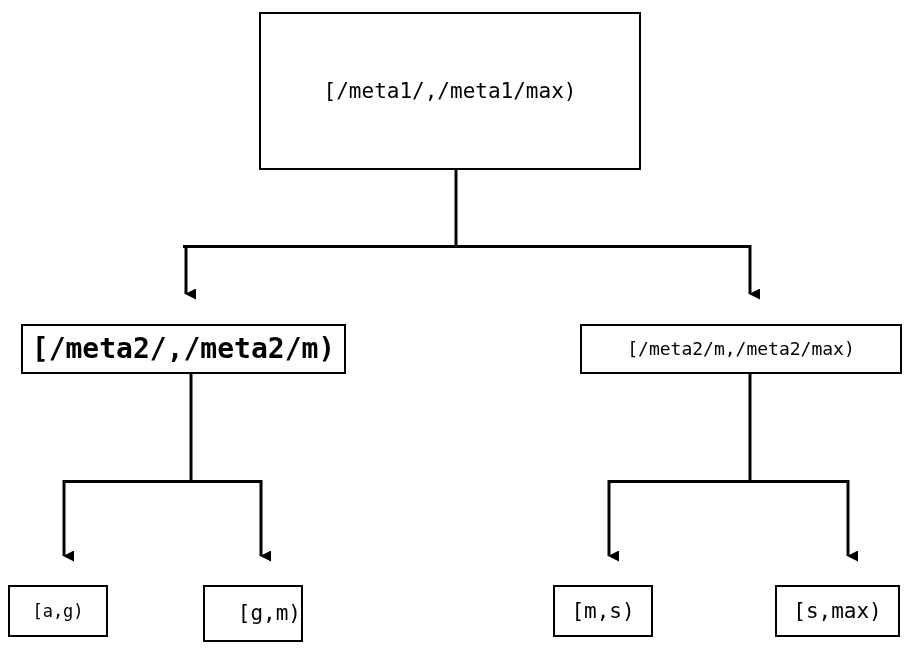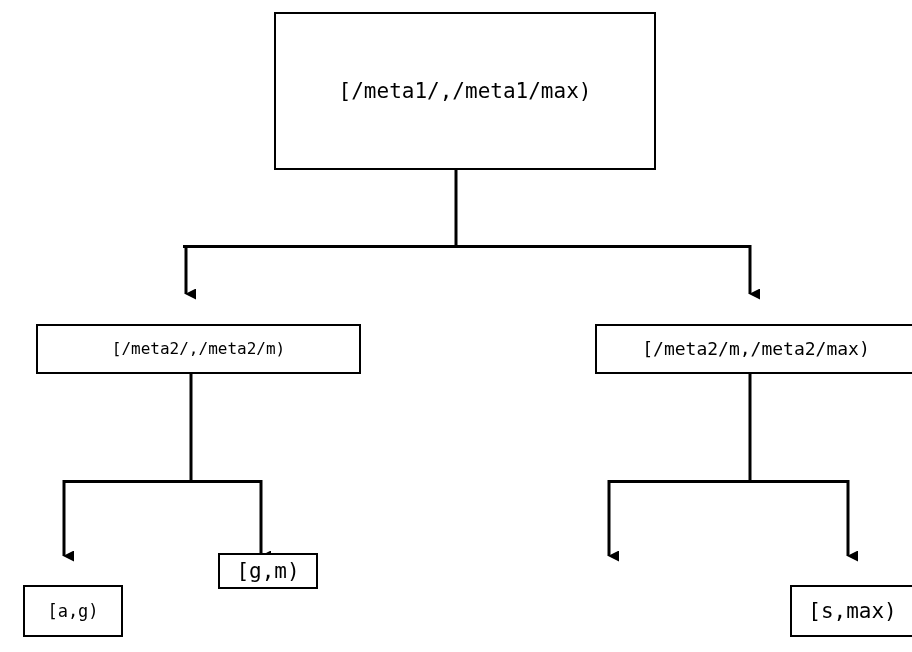--- a/index.html
+++ b/index.html
@@ -30,64 +30,65 @@
     box-sizing: border-box;
     border: 2px solid #000000;
     background: #ffffff;
     display: flex;
     align-items: center;
     justify-content: center;
     color: #000000;
     font-family: "DejaVu Sans Mono", monospace;
     white-space: pre;
     line-height: 1;
-    margin-left: 15px;
   }
   .node-label {
     font-family: "DejaVu Sans Mono", monospace;
     white-space: pre;
     color: #000000;
   }
   
   #node-root {
     left: 259px;
     top: 12px;
     width: 382px;
     height: 158px;
     font-size: 21px;
   }
   
   #node-meta2-low {
     left: 21px;
     top: 324px;
     width: 325px;
     height: 50px;
-    font-size: 16px;
+    font-size: 28px;
+    font-weight: bold;
   }
   #node-meta2-high {
     left: 580px;
     top: 324px;
     width: 322px;
     height: 50px;
     font-size: 18px;
   }
   
   #node-leaf-ag {
     left: 8px;
     top: 585px;
     width: 100px;
     height: 52px;
     font-size: 17px;
   }
   #node-leaf-gm {
     left: 203px;
-    top: 553px;
+    top: 585px;
     width: 100px;
-    height: 36px;
+    height: 57px;
     font-size: 21px;
+    justify-content: flex-end;
   }
   #node-leaf-ms {
     left: 553px;
     top: 585px;
     width: 100px;
     height: 52px;
     font-size: 21px;
   }
   #node-leaf-smax {
     left: 775px;
@@ -144,18 +145,21 @@
   </div>
 
   <div class="node-box" id="node-leaf-ag">
     <span class="node-label">[a,g)</span>
   </div>
 
   <div class="node-box" id="node-leaf-gm">
     <span class="node-label">[g,m)</span>
   </div>
 
+  <div class="node-box" id="node-leaf-ms">
+    <span class="node-label">[m,s)</span>
+  </div>
 
   <div class="node-box" id="node-leaf-smax">
     <span class="node-label">[s,max)</span>
   </div>
 
 </div>
 
 </body></html>

